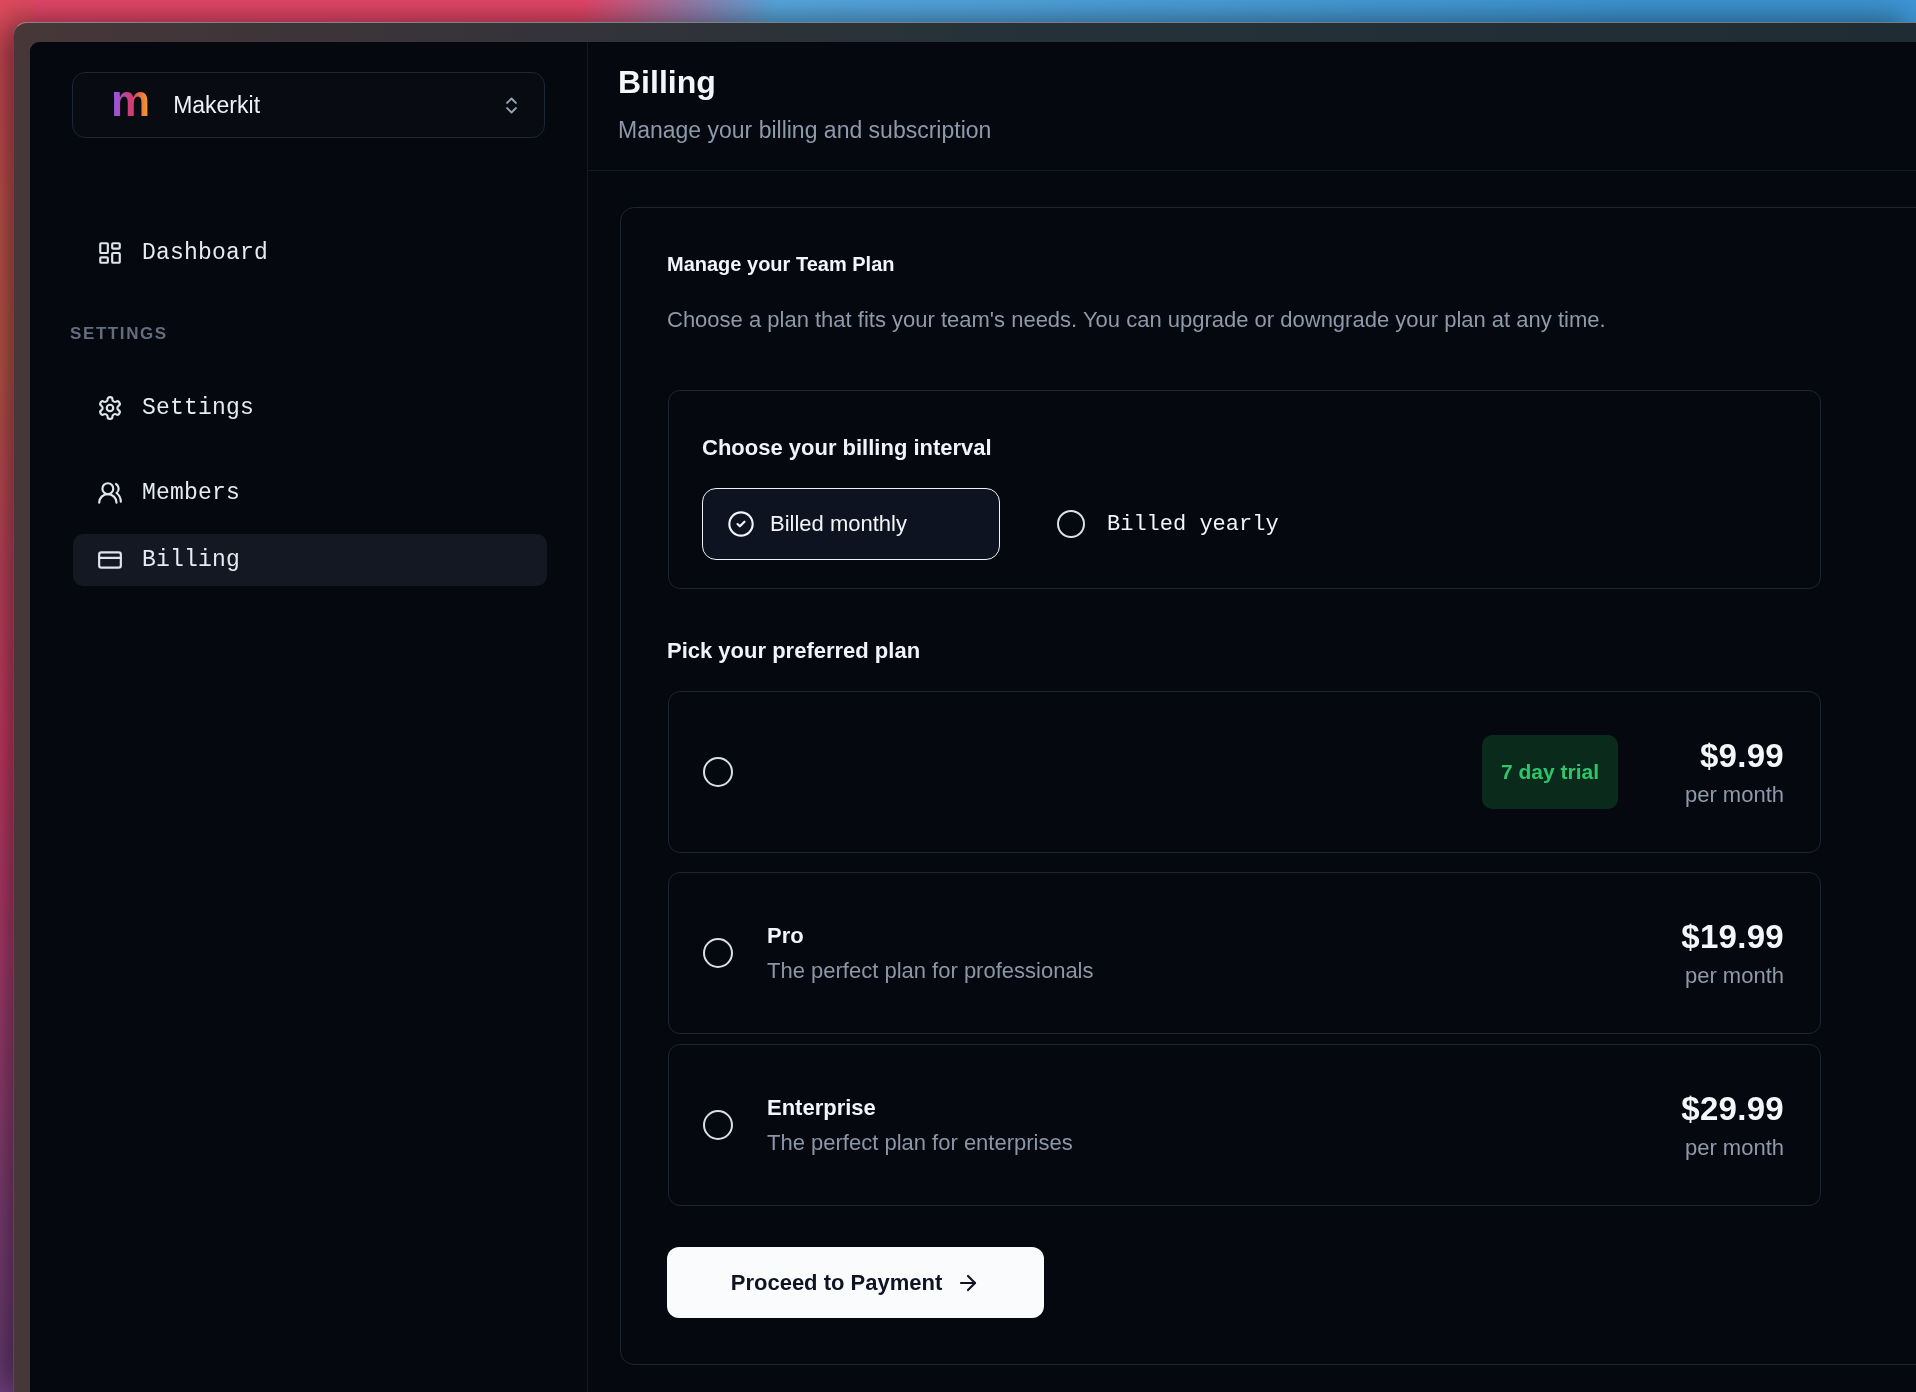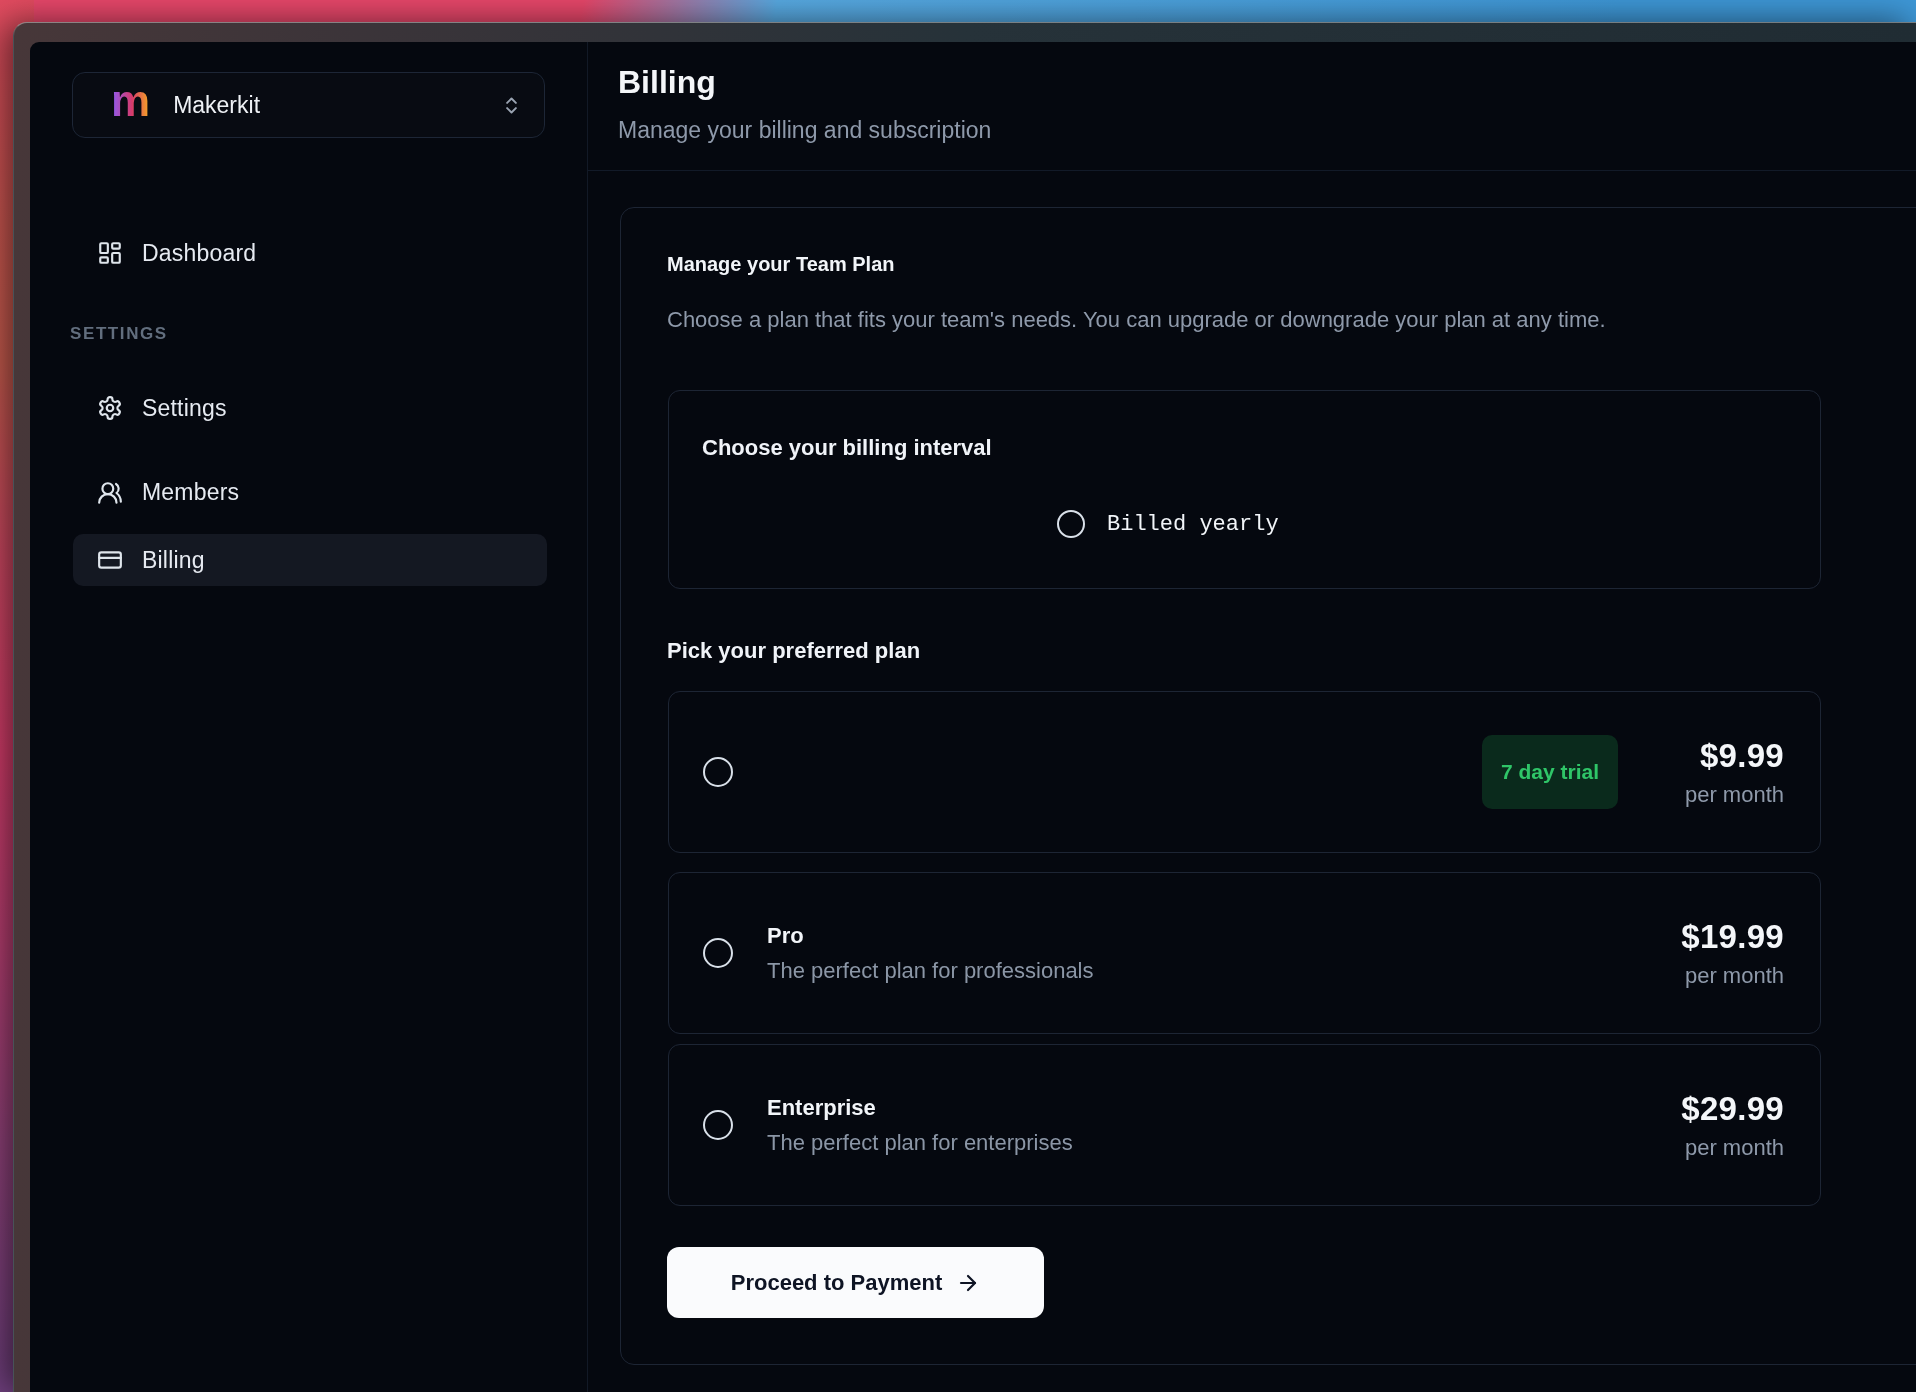--- a/index.html
+++ b/index.html
@@ -50,21 +50,21 @@
     font-size:44px; font-weight:700; line-height:1; letter-spacing:-1px;
     background:linear-gradient(90deg,#8b5cf6 0%, #d63a6c 55%, #f5a623 100%);
     -webkit-background-clip:text; background-clip:text; color:transparent;
     transform:translateY(-4px);
   }
   .ws-name { margin-left:24px; font-size:23px; font-weight:500; color:#eef1f5; }
   .ws-caret { margin-left:auto; color:#9aa4b2; display:flex; }
   .nav-item {
     position:absolute; left:43px; width:474px; height:52px;
     display:flex; align-items:center; padding-left:24px;
-    border-radius:10px; color:#e6eaf1; cursor:pointer;
+    border-radius:10px; color:#e6eaf1; cursor:pointer;font-family:Liberation Mono, monospace;
   }
   .nav-item.active { background:#141822; }
   .nav-icon { width:26px; height:26px; color:#dfe5ec; display:flex; flex:none; }
   .nav-label { margin-left:19px; font-size:23px; letter-spacing:0.2px; }
   .section-label {
     position:absolute; left:40px; font-size:17px; font-weight:700;
     letter-spacing:1.6px; color:#626e7e;
   }
   
   .main { position:absolute; left:558px; top:0; right:0; bottom:0; }
@@ -199,20 +199,29 @@
         <div class="page-subtitle">Manage your billing and subscription</div>
         <div class="header-divider"></div>
 
         <div class="plan-card">
           <div class="card-title">Manage your Team Plan</div>
           <div class="card-desc">Choose a plan that fits your team's needs. You can upgrade or downgrade your plan at any time.</div>
 
           <div class="interval-box">
             <div class="interval-label">Choose your billing interval</div>
 
+            <div class="opt-monthly">
+              <span class="icon-circle-check">
+                <svg width="28" height="28" viewBox="0 0 24 24" fill="none" stroke="currentColor" stroke-width="1.8" stroke-linecap="round" stroke-linejoin="round">
+                    <circle cx="12" cy="12" r="10"></circle>
+                    <path d="m9 12 2 2 4-4"></path>
+                  </svg>
+              </span>
+              <span>Billed monthly</span>
+            </div>
 
             <div class="opt-yearly">
               <span class="radio-circle"></span>
               <span>Billed yearly</span>
             </div>
           </div>
 
           <div class="plans-label">Pick your preferred plan</div>
 
           <div class="plan-row" style="top:483px;">

